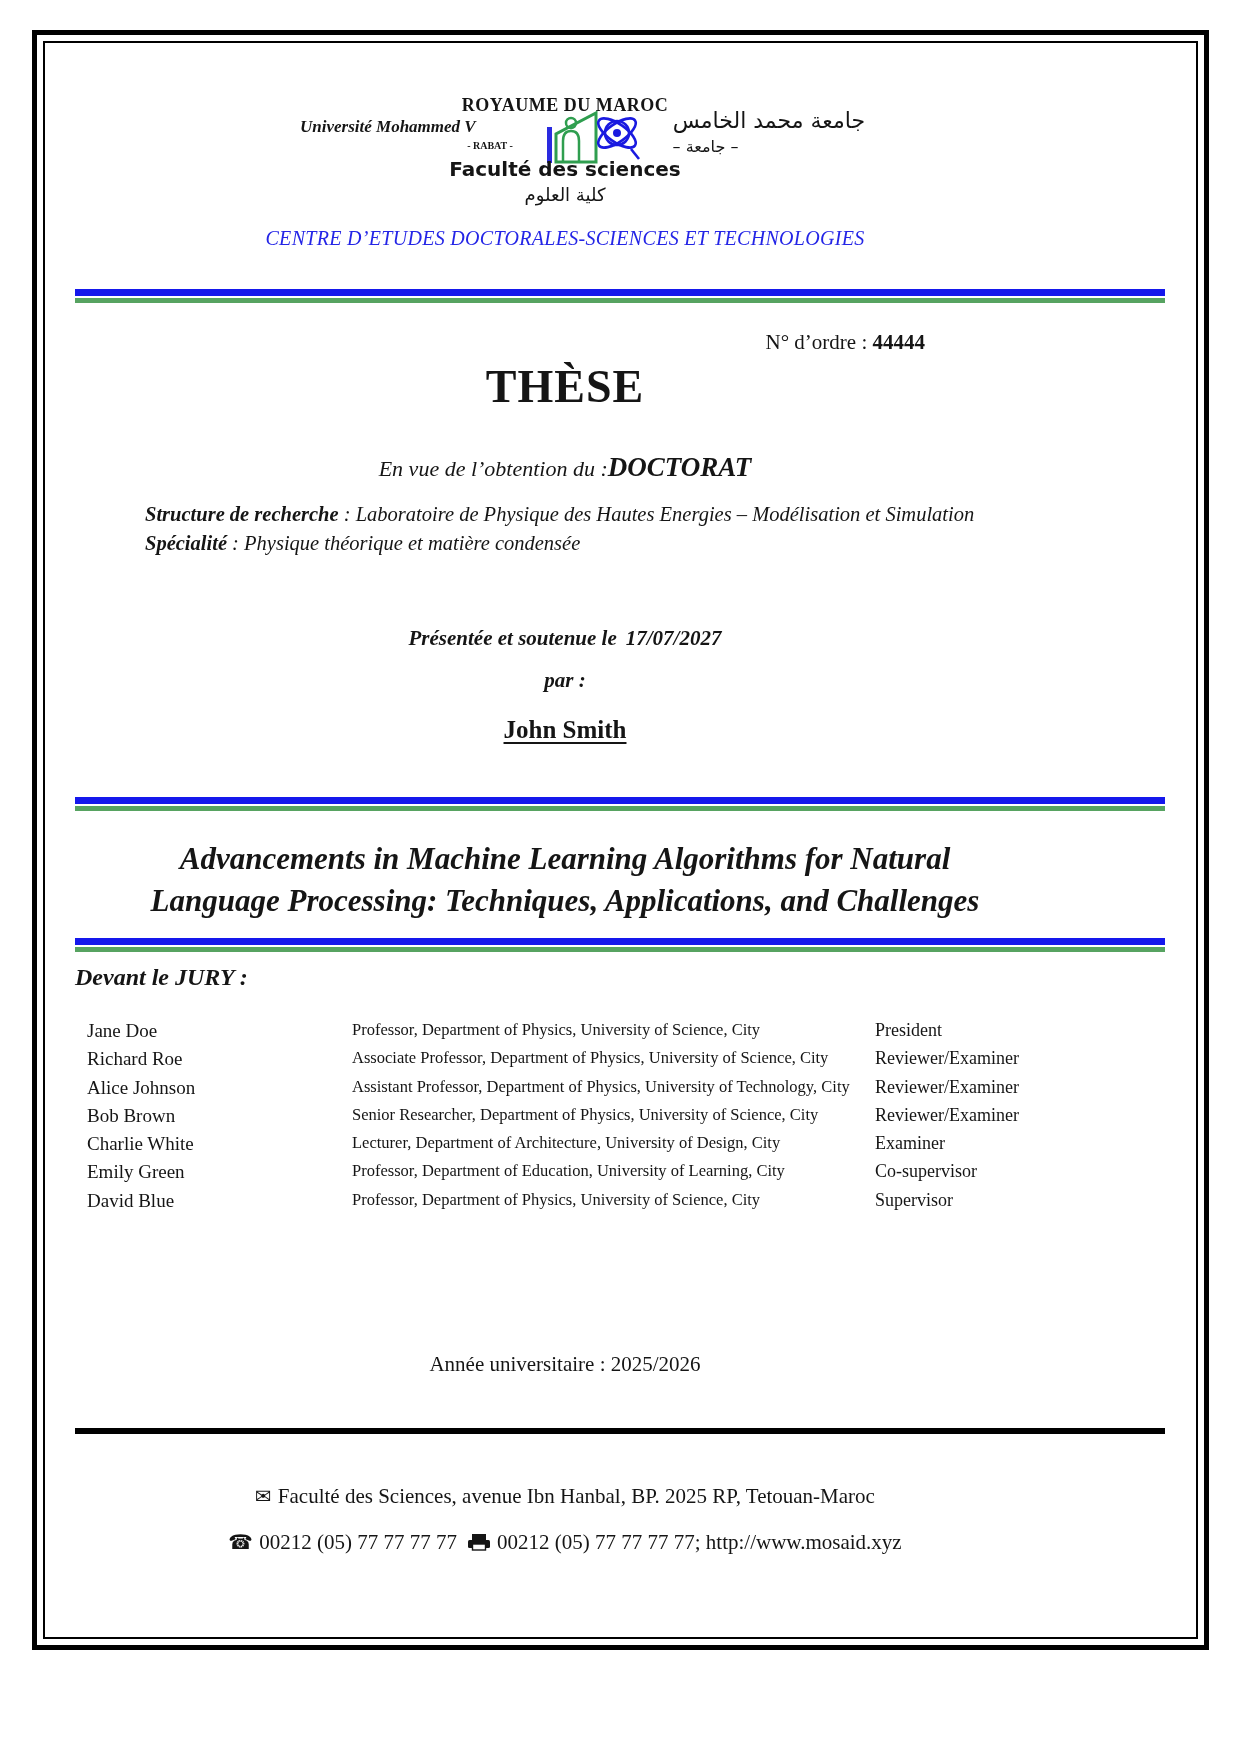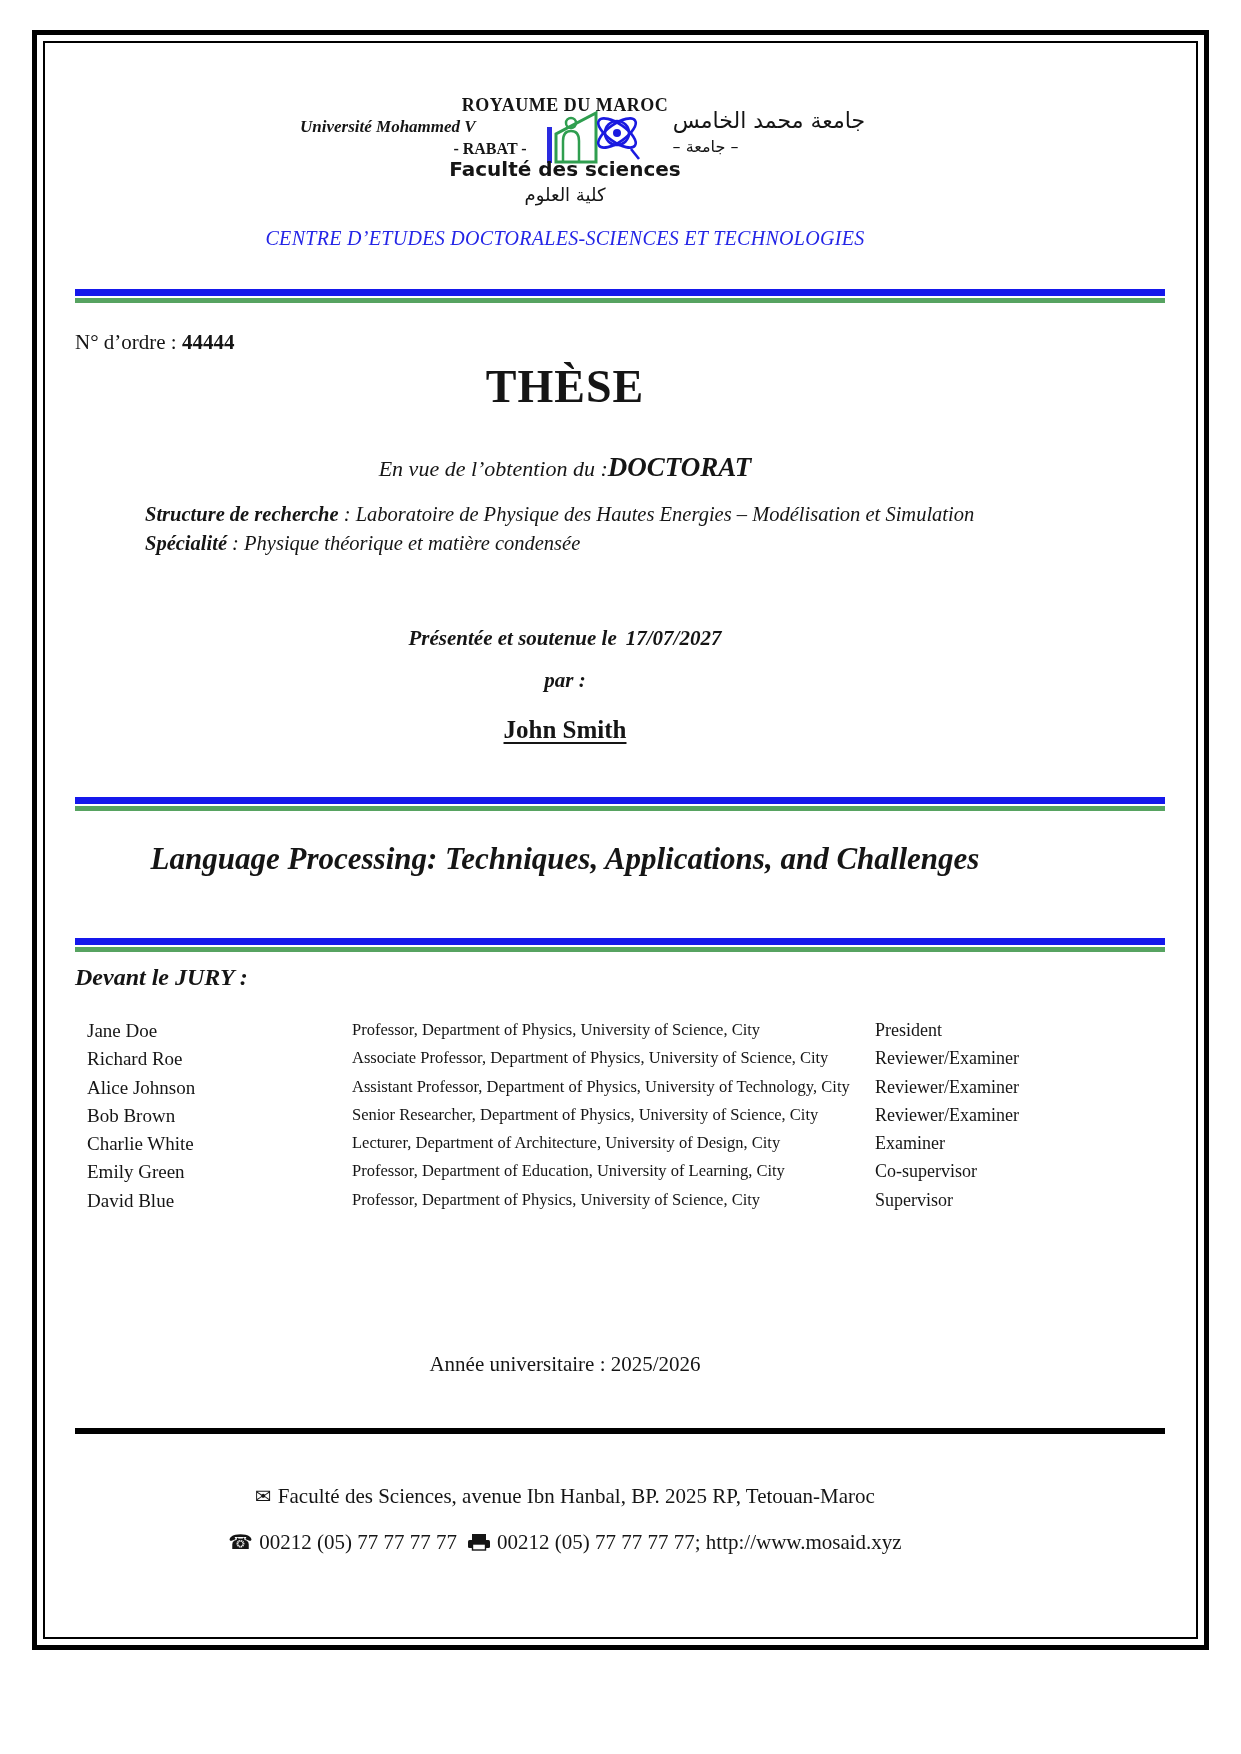--- a/index.html
+++ b/index.html
@@ -5,38 +5,38 @@
   html,body{margin:0;padding:0;background:#ffffff;}
   .page{position:relative;width:1241px;height:1678px;background:#fff;overflow:hidden;
         font-family:"Liberation Serif", serif;color:#151515;}
   .frame-outer{position:absolute;top:30px;left:32px;right:32px;bottom:28px;border:5px solid #000;}
   .frame-inner{position:absolute;top:6px;left:6px;right:6px;bottom:6px;border:2px solid #000;}
   .abs{position:absolute;}
   .tc{position:absolute;left:75px;width:980px;text-align:center;}
   
   .kingdom{top:95px;font-weight:bold;font-size:18px;letter-spacing:.5px;}
   .univ-fr{top:117px;left:300px;width:245px;text-align:left;font-weight:bold;font-style:italic;font-size:17px;}
-  .rabat-fr{top:140px;left:380px;width:220px;text-align:center;font-weight:bold;font-size:16px;}
+  .rabat-fr{top:140px;left:380px;width:220px;text-align:center;font-weight:bold;font-size:10px;}
   .univ-ar{top:108px;left:645px;width:220px;text-align:right;font-size:22px;font-family:"DejaVu Sans",sans-serif;}
   .rabat-ar{top:137px;left:648px;width:115px;text-align:center;font-size:16px;font-family:"DejaVu Sans",sans-serif;}
   .logo{top:103px;left:546px;}
   .faculty-fr{top:157px;font-family:"DejaVu Sans",sans-serif;font-weight:bold;font-size:20px;}
   .faculty-ar{top:184px;font-size:18px;font-family:"DejaVu Sans",sans-serif;}
   .centre{top:227px;font-style:italic;font-size:20px;color:#2425e6;letter-spacing:.3px;}
   
   .rule{position:absolute;left:75px;width:1090px;}
   .rule .b{height:7px;background:#1518ec;}
   .rule .g{height:5px;background:#57a361;margin-top:2px;}
   .rule1{top:289px;} .rule2{top:797px;} .rule3{top:938px;}
   .blackline{position:absolute;left:75px;width:1090px;top:1428px;height:6px;background:#000;}
   .bottomrule{position:absolute;left:47px;width:1147px;top:1686px;}
   .bottomrule .g{height:5px;background:#57a361;}
   .bottomrule .b{height:8px;background:#1518ec;margin-top:2px;}
   
-  .order{top:330px;left:75px;width:850px;text-align:left;font-size:21px;}
+  .order{top:330px;left:75px;width:850px;text-align:right;font-size:21px;}
   .order b{font-weight:bold;}
   .these{top:360px;font-weight:bold;font-size:46px;letter-spacing:1px;}
   .obtention{top:452px;font-style:italic;font-size:22px;}
   .obtention .degree{font-weight:bold;font-size:27px;}
   .infoblock{top:500px;left:145px;width:920px;font-size:20.5px;font-style:italic;line-height:29px;}
   .infoblock .lbl{font-weight:bold;}
   .presented{top:626px;font-weight:bold;font-style:italic;font-size:21px;}
   .presented .date{margin-left:9px;margin-top:8px;}
   .par{top:668px;font-weight:bold;font-style:italic;font-size:21px;}
   .author{top:716px;font-weight:bold;font-size:25px;}
@@ -110,20 +110,21 @@
   </div>
   <div class="tc par">par :</div>
   <div class="tc author"><span>John Smith</span></div>
 
   <div class="rule rule2">
       <div class="b"></div>
       <div class="g"></div>
     </div>
 
   <div class="tc maintitle">
+    <div>Advancements in Machine Learning Algorithms for Natural</div>
     <div>Language Processing: Techniques, Applications, and Challenges</div>
   </div>
 
   <div class="rule rule3">
       <div class="b"></div>
       <div class="g"></div>
     </div>
 
   <div class="abs juryhead">Devant le JURY :</div>
 

